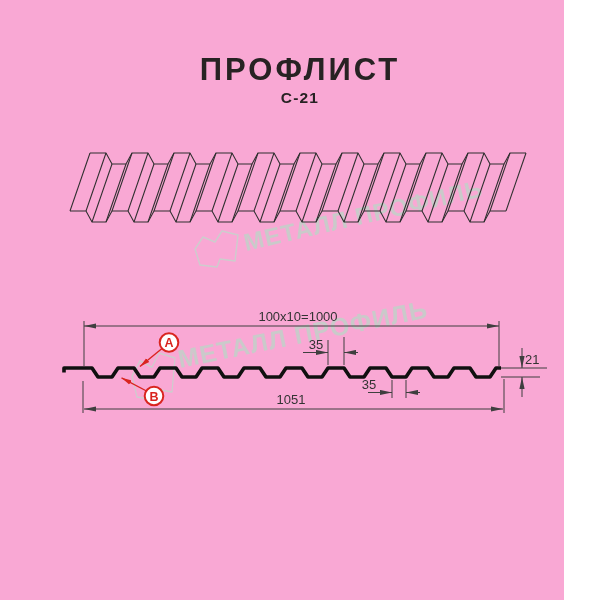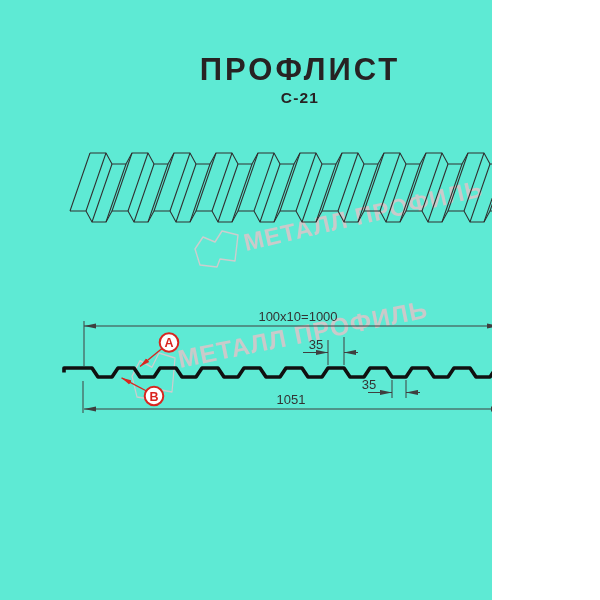--- a/index.html
+++ b/index.html
@@ -1,17 +1,17 @@
 <!DOCTYPE html>
 <html><head>
 <meta charset="utf-8">
 <style>
   html,body{margin:0;padding:0;background:#fff;}
   .stage{
-    position:relative;width:492px;height:600px;background:#5eead4;overflow:hidden;
+    position:relative;width:564px;height:600px;background:#f9a8d4;overflow:hidden;
     font-family:"Liberation Sans",sans-serif;
   }
   .title{
     position:absolute;left:0;top:52px;width:600px;text-align:center;
     font-size:31px;font-weight:700;letter-spacing:3px;color:#272223;
   }
   .subtitle{
     position:absolute;left:0;top:89px;width:600px;text-align:center;
     font-size:15.5px;font-weight:600;letter-spacing:1.2px;color:#272223;
   }

